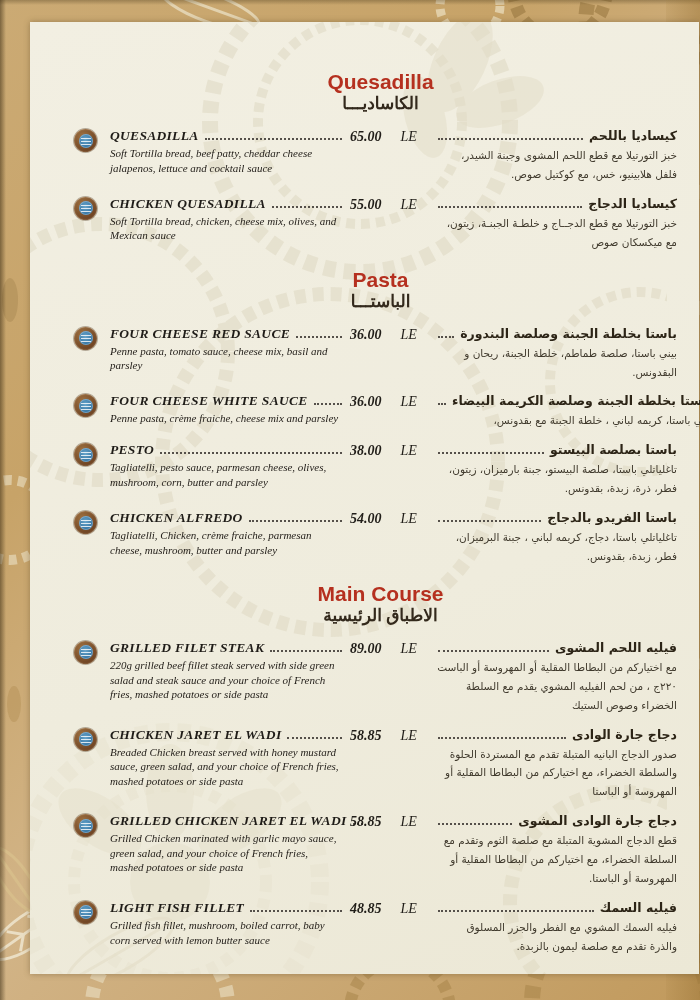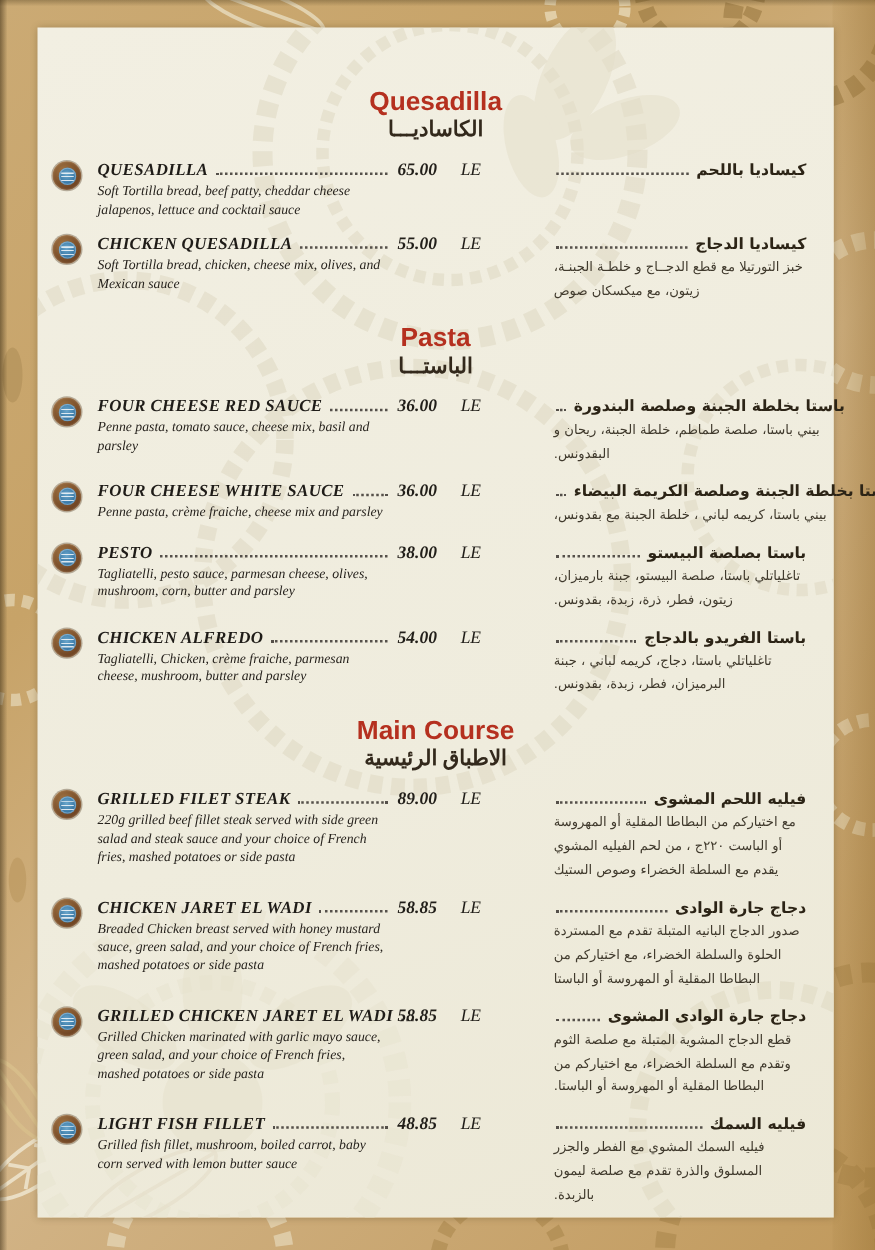--- a/index.html
+++ b/index.html
@@ -12,20 +12,21 @@
     background:linear-gradient(90deg,rgba(60,45,20,.55),rgba(60,45,20,0));}
   .edge-shade-top{position:absolute;left:0;top:0;width:100%;height:5px;
     background:linear-gradient(180deg,rgba(70,55,25,.35),rgba(70,55,25,0));}
   .right-band{position:absolute;right:0;top:0;width:34px;height:100%;
     background:linear-gradient(90deg,rgba(168,132,70,.15),rgba(150,112,50,.45));}
   .deco-svg{position:absolute;left:0;top:0;pointer-events:none;}
   .page{
     position:absolute;left:30px;top:22px;width:637px;height:952px;
     background:linear-gradient(160deg,#f2efe2 0%,#efecdd 60%,#ece8d6 100%);
     box-shadow:0 0 6px rgba(90,70,35,.45);
+    padding-left:32px;
   }
   .watermark{position:absolute;left:0;top:0;width:637px;height:952px;pointer-events:none;}
   .content{position:relative;padding:48px 0 0 0;}
 
   .section{margin-top:0;}
   .section + .section{margin-top:16px;}
   .sec-head{text-align:center;margin-bottom:12px;}
   .sec-en{font-family:"Liberation Sans",sans-serif;font-weight:700;font-size:21px;
     color:#b5301f;line-height:1.1;}
   .sec-ar{font-family:Liberation Serif, serif;direction:rtl;font-weight:700;
@@ -48,21 +49,21 @@
   .en-name{font-weight:700;font-style:italic;font-size:13.5px;color:#1f1c18;
     letter-spacing:.3px;white-space:nowrap;}
   .leader{flex:1 1 auto;border-bottom:2px dotted #55504a;margin:0 2px 3px 6px;min-width:10px;}
   .en-desc{font-style:italic;font-size:11px;line-height:1.33;color:#26221d;margin-top:2px;}
 
   .price-cell{display:flex;align-items:baseline;gap:19px;font-style:italic;
     font-size:14px;color:#211e19;padding-top:1px;}
   .price-num{font-weight:600;}
   .price-cur{}
 
-  .ar-block{direction:rtl;text-align:left;font-family:"DejaVu Sans",sans-serif;margin-left:39px;}
+  .ar-block{direction:rtl;text-align:right;font-family:"DejaVu Sans",sans-serif;}
   .ar-title-row{display:flex;align-items:baseline;}
   .ar-name{font-weight:700;font-size:12.5px;color:#2c2416;white-space:nowrap;}
   .leader-ar{flex:1 1 auto;border-bottom:2px dotted #55504a;margin:0 6px 3px 2px;min-width:8px;}
   .ar-desc{font-size:10.5px;line-height:1.8;color:#403a2d;margin-top:3px;}
 </style>
 </head>
 <body>
 
 <div class="canvas">
 
@@ -168,20 +169,21 @@
           </div>
           <div class="price-cell">
             <span class="price-num">65.00</span>
             <span class="price-cur">LE</span>
           </div>
           <div class="ar-block">
             <div class="ar-title-row">
               <span class="ar-name">كيساديا باللحم</span>
               <span class="leader-ar"></span>
             </div>
+            <div class="ar-desc">خبز التورتيلا مع قطع اللحم المشوى وجبنة الشيدر، فلفل هلابينيو، خس، مع كوكتيل صوص.</div>
           </div>
         </div>
 
         <div class="item">
           <div class="badge-cell">
               <span class="badge">
                 <span class="badge-core"></span>
               </span>
             </div>
           <div class="en-block">

